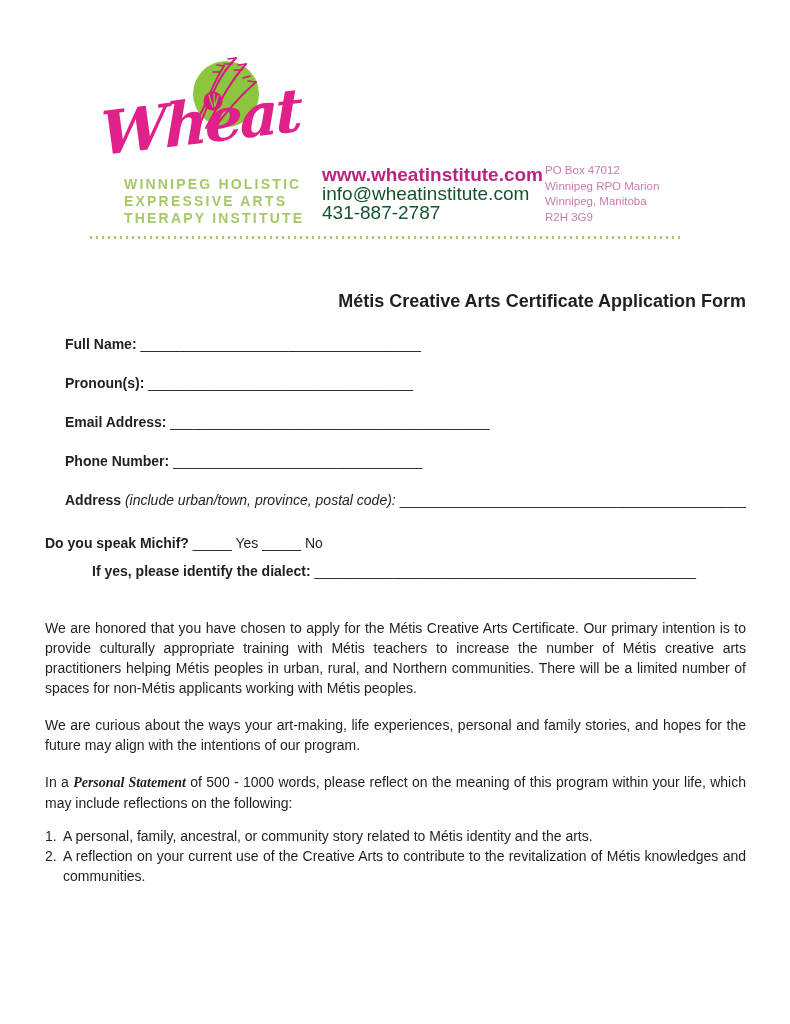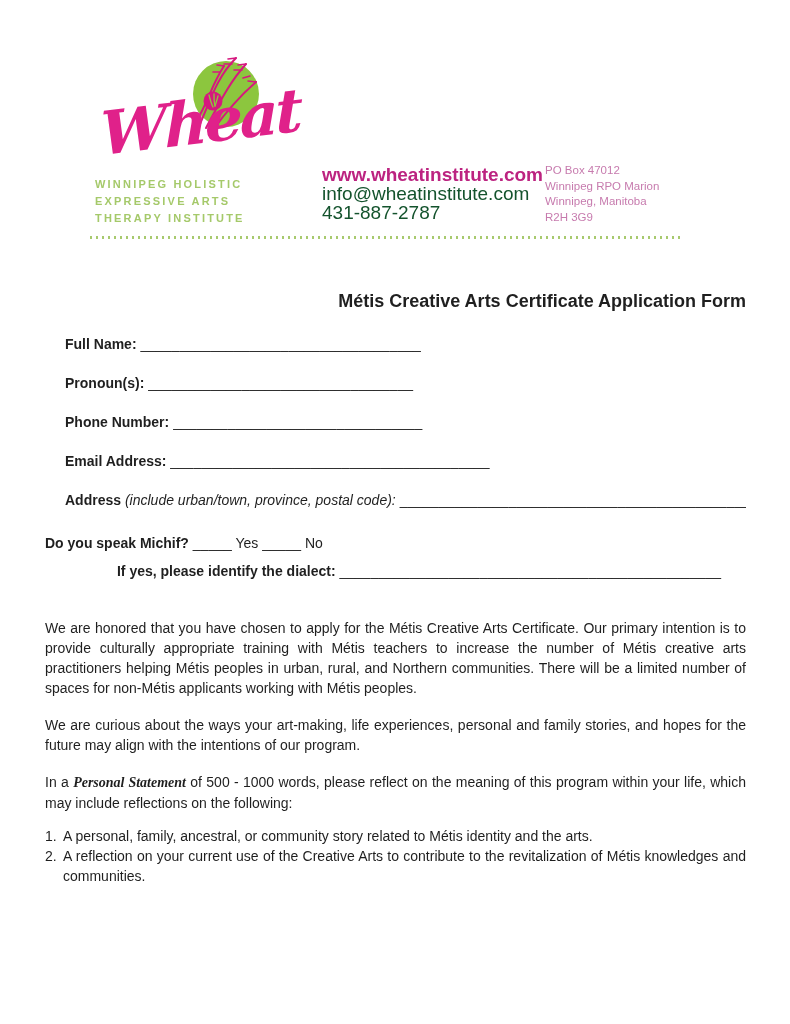--- a/index.html
+++ b/index.html
@@ -11,43 +11,43 @@
 
   
   .logo-svg { position:absolute; left:186px; top:52px; width:84px; height:88px; }
   .wordmark {
     position:absolute; left:100px; top:92px; width:200px;
     font-family:"DejaVu Serif", serif; font-style:italic; font-weight:bold;
     font-size:60px; color:#e0218a; letter-spacing:-3px;
     transform:rotate(-7deg) skewX(-6deg); z-index:2; line-height:1;
   }
   .institute {
-    position:absolute; left:95px; top:176px;
-    font-size:11px; font-weight:bold; letter-spacing:2.2px;
+    position:absolute; left:124px; top:176px;
+    font-size:14px; font-weight:bold; letter-spacing:2.2px;
     color:#a5c96a; line-height:17px; white-space:nowrap;
   }
   .contact { position:absolute; left:322px; top:165px; font-size:19px; line-height:19px; }
   .contact .website { font-weight:bold; color:#bc2380; }
   .contact .plain   { color:#14532d; }
   .mailing { position:absolute; left:545px; top:163px; font-size:11.5px; line-height:15.5px; color:#c77bae; }
   .dotted-rule {
     position:absolute; left:90px; top:236px; width:592px; height:3px;
     background:repeating-linear-gradient(90deg,#a8ca6f 0,#a8ca6f 2px,transparent 2px,transparent 6px);
   }
 
   
   .content { position:absolute; left:45px; top:291px; width:701px; }
   .doc-title { text-align:right; font-size:18px; font-weight:bold; margin-bottom:24px; }
   .field-row { font-size:14px; line-height:17px; margin-bottom:22px; white-space:nowrap; overflow:hidden; }
   .field-row b { font-weight:bold;padding-left:20px; }
   .hint { font-style:italic; }
   .blank { color:#222; }
   .michif-block { margin-top:26px; }
   .michif-row { font-size:14px; line-height:17px; margin-bottom:11px; white-space:nowrap; overflow:hidden; }
-  .indent { padding-left:47px;text-align:center; }
+  .indent { padding-left:47px; }
   .para { font-size:14px; line-height:20px; text-align:justify; margin-bottom:17px; }
   .para.first { margin-top:38px; }
   .para.last { margin-bottom:13px; }
   .emph { font-weight:bold; font-style:italic;font-family:Liberation Serif, serif; }
   .num-list { font-size:14px; line-height:20px; }
   .li { display:flex; }
   .li .num { width:18px; flex:0 0 18px; }
   .li .li-text { flex:1; text-align:justify; }
 </style>
 </head>
@@ -112,27 +112,27 @@
       <b>Full Name:</b>
       <span class="blank">____________________________________</span>
     </div>
 
     <div class="field-row">
       <b>Pronoun(s):</b>
       <span class="blank">__________________________________</span>
     </div>
 
     <div class="field-row">
-      <b>Phone Number:</b>
-      <span class="blank">________________________________</span>
+      <b>Email Address:</b>
+      <span class="blank">_________________________________________</span>
     </div>
 
     <div class="field-row">
-      <b>Email Address:</b>
-      <span class="blank">_________________________________________</span>
+      <b>Phone Number:</b>
+      <span class="blank">________________________________</span>
     </div>
 
     <div class="field-row">
       <b>Address</b>
       <span class="hint">(include urban/town, province, postal code):</span>
       <span class="blank">______________________________________________</span>
     </div>
 
     <div class="michif-block">
       <div class="michif-row">

